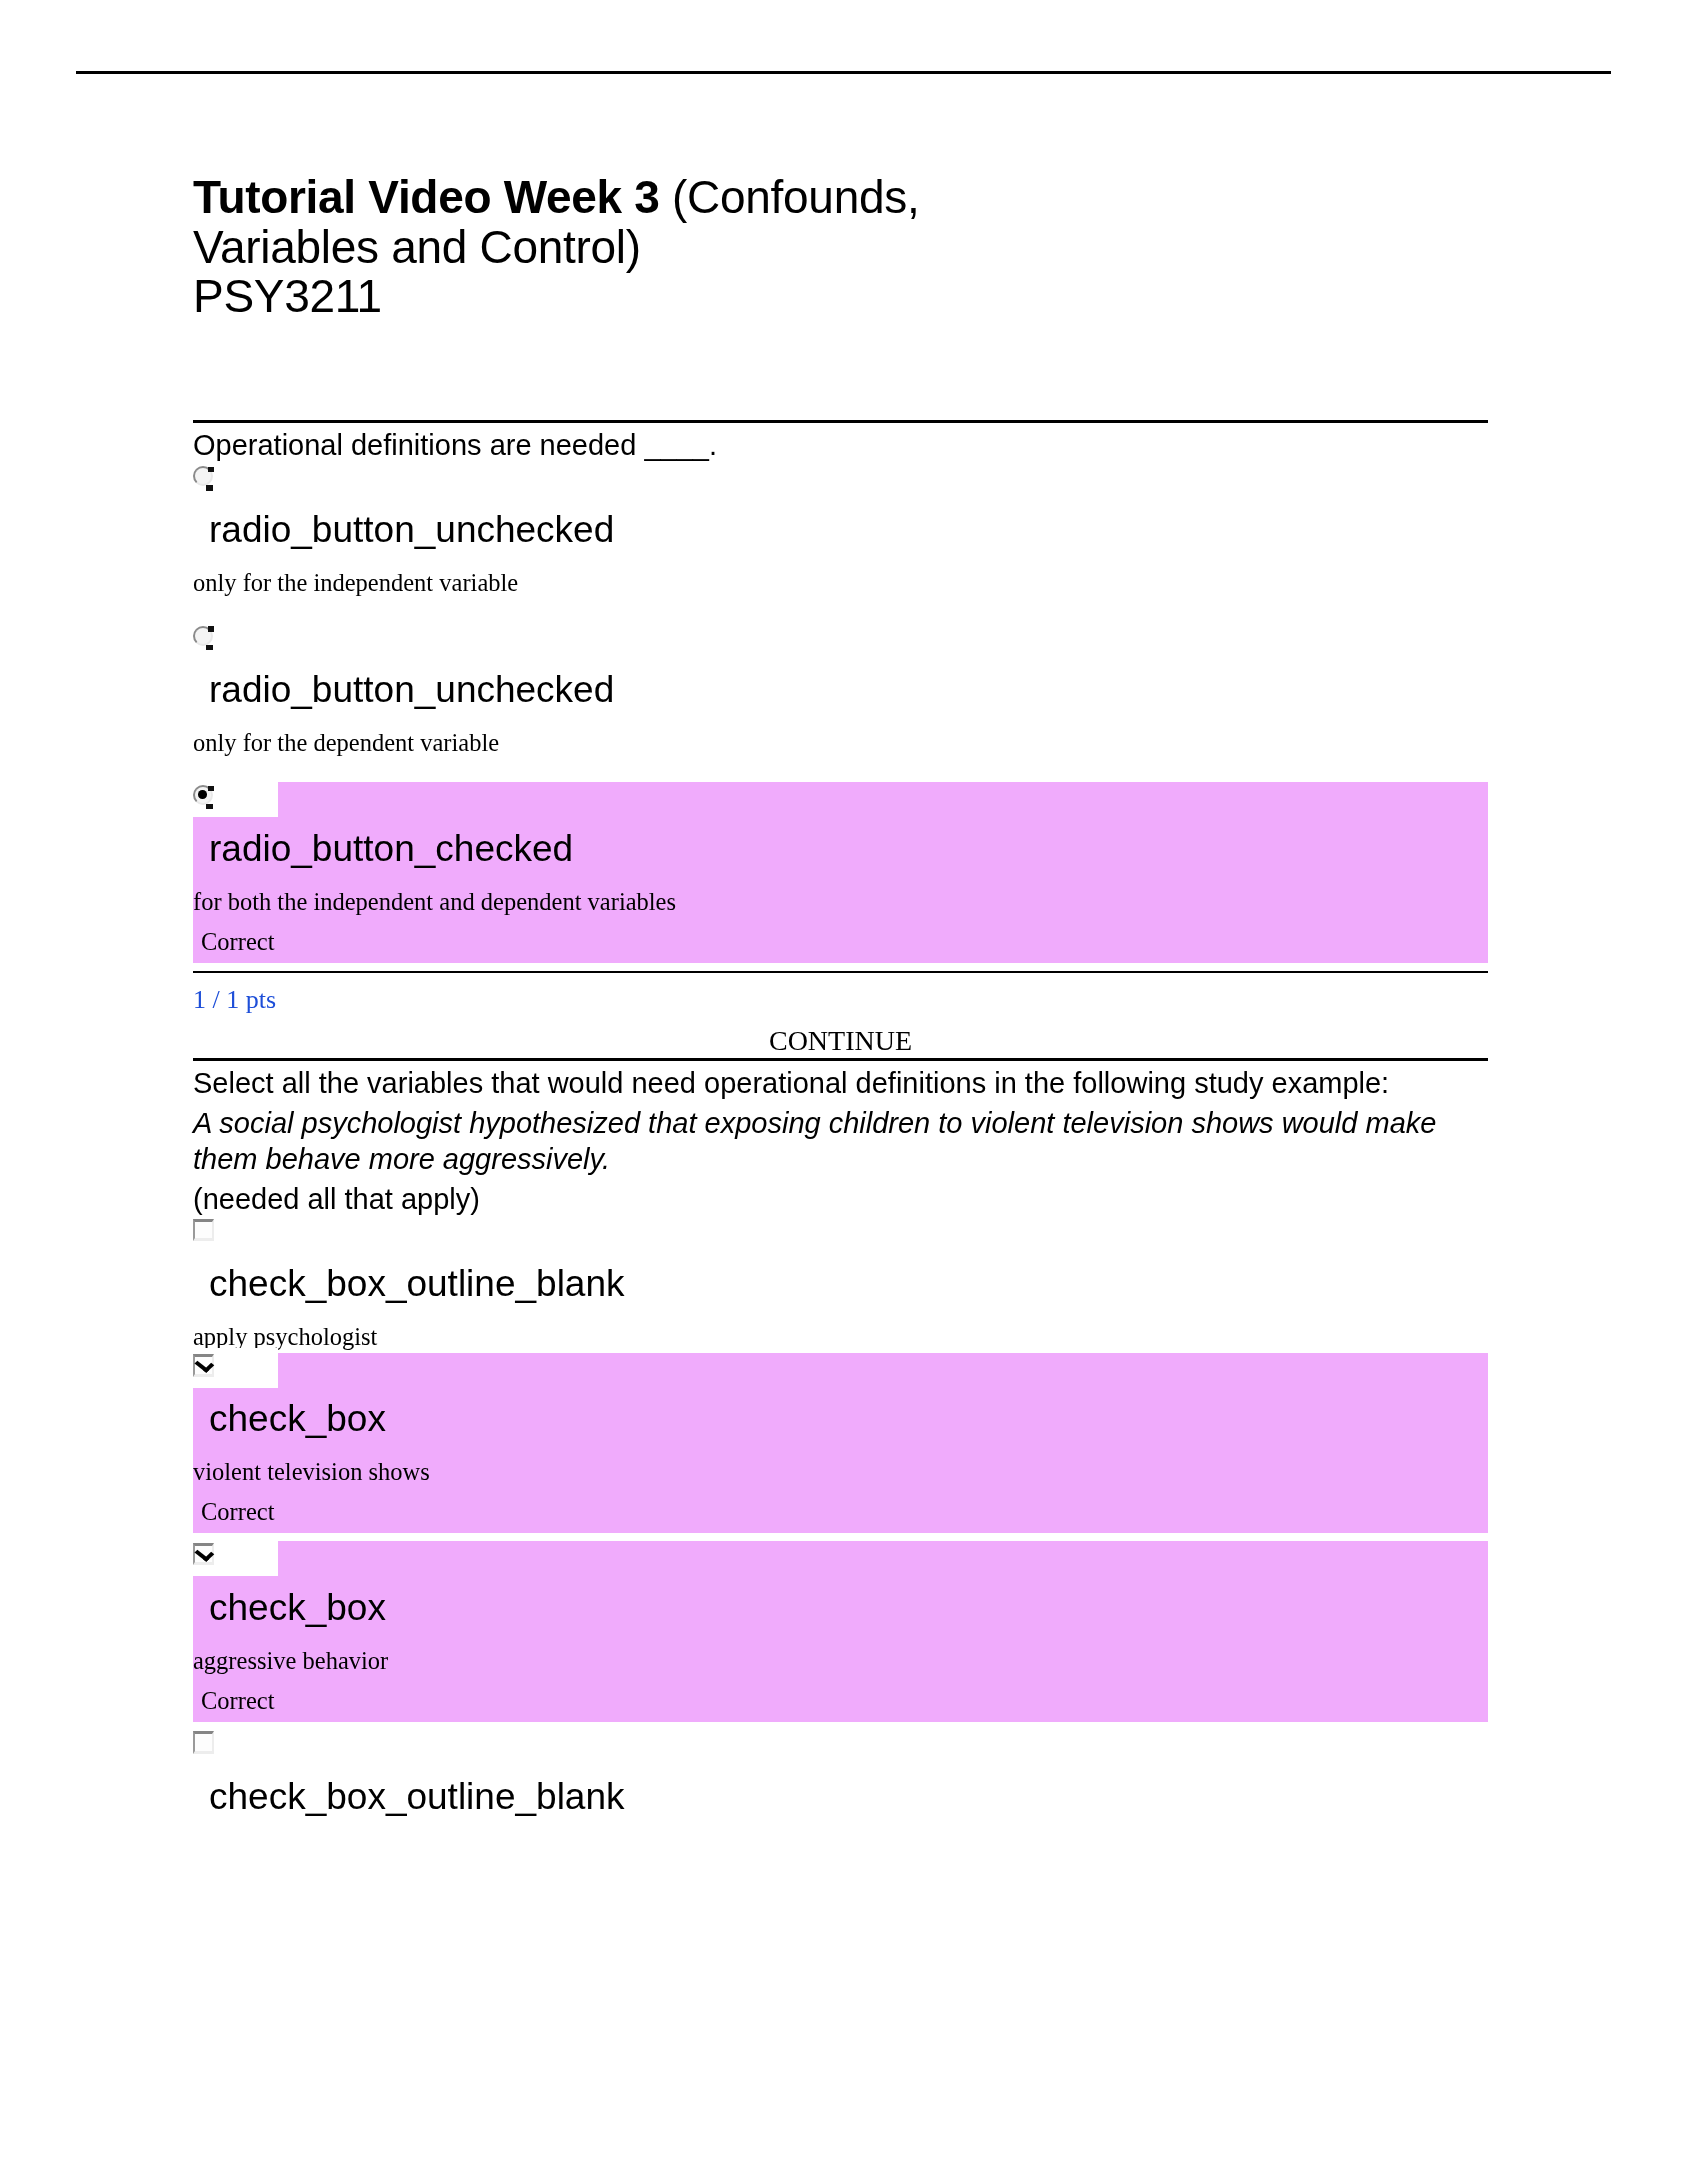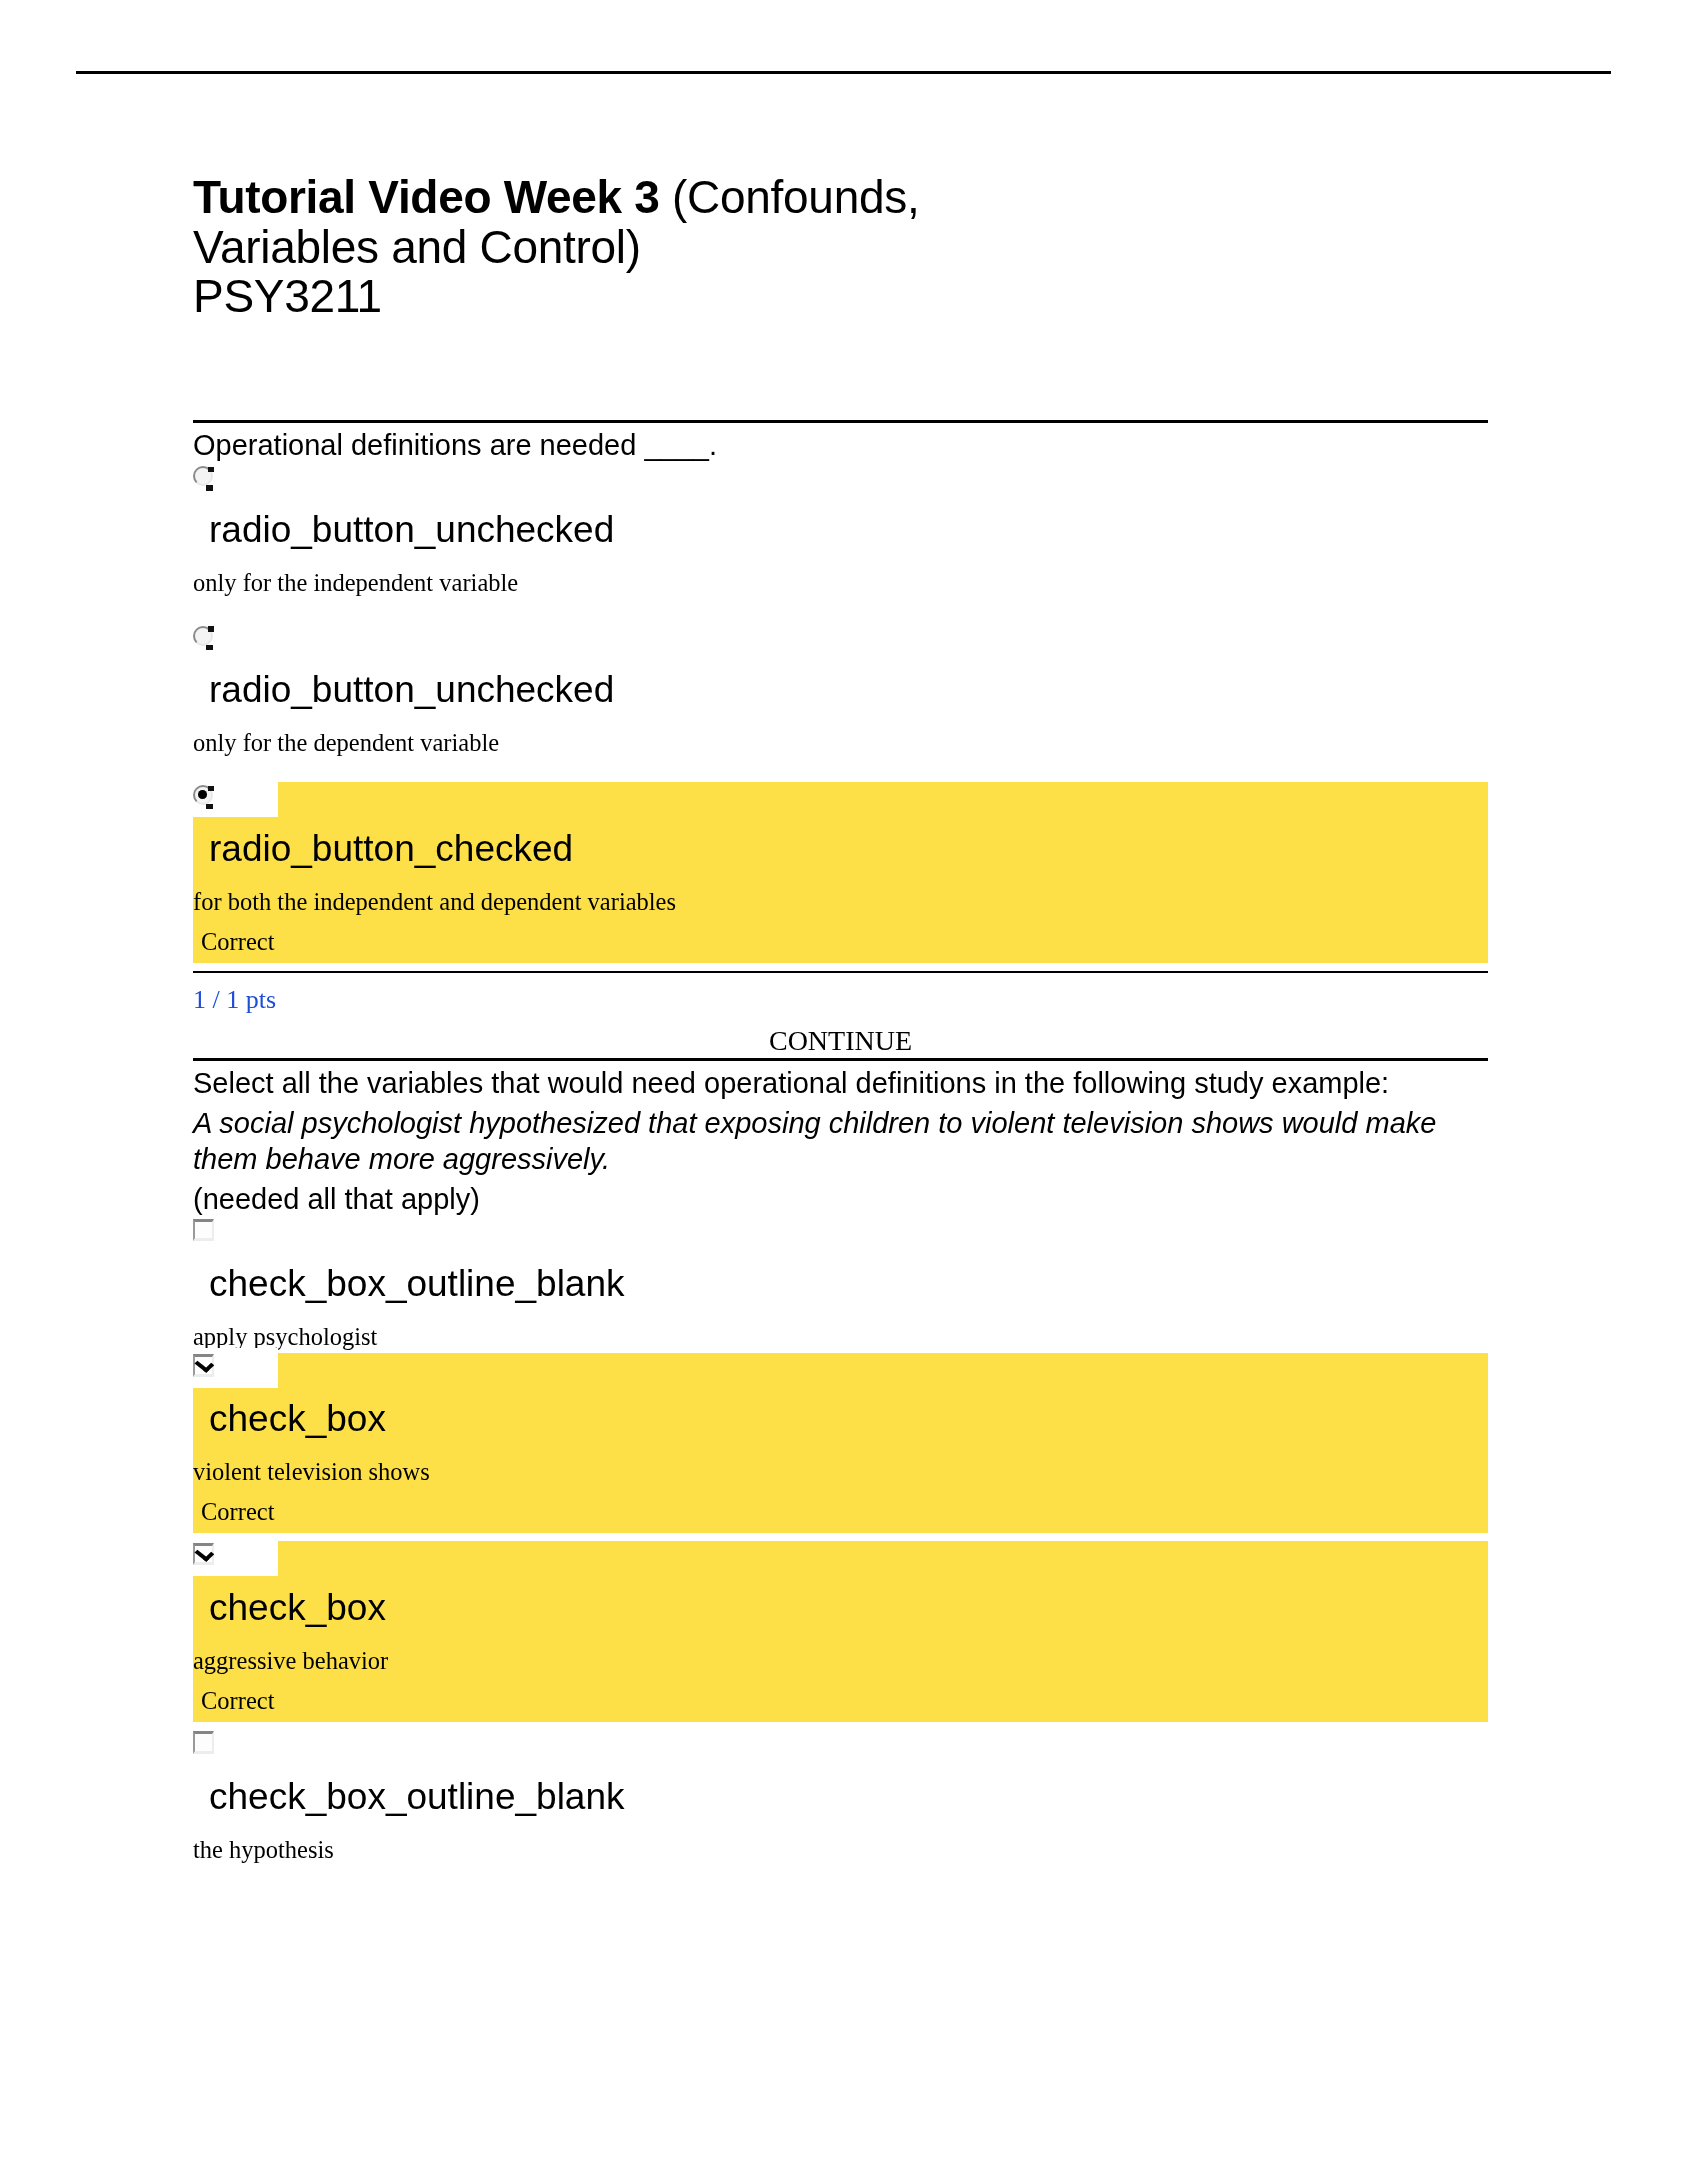--- a/index.html
+++ b/index.html
@@ -122,21 +122,21 @@
   
   .option {
     position: relative;
   }
   .option .glyph-row {
     height: 29px;
     position: relative;
   }
   
   .option.correct {
-    background: #fde047;
+    background: #f0abfc;
   }
   
   .option.correct .glyph-row::before {
     content: "";
     position: absolute;
     left: -4px;
     top: -5.3px;
     width: 89px;
     height: 40px;
     background: #ffffff;
@@ -313,18 +313,17 @@
       <p class="opt-label">check_box</p>
       <p class="opt-body">aggressive behavior</p>
       <p class="feedback">Correct</p>
     </div>
 
     <div class="option">
       <div class="glyph-row">
         <span class="checkbox"></span>
       </div>
       <p class="opt-label">check_box_outline_blank</p>
-      <p class="opt-body">the hypothesis</p>
     </div>
 
   </div>
 </div>
 
 
 </body></html>

